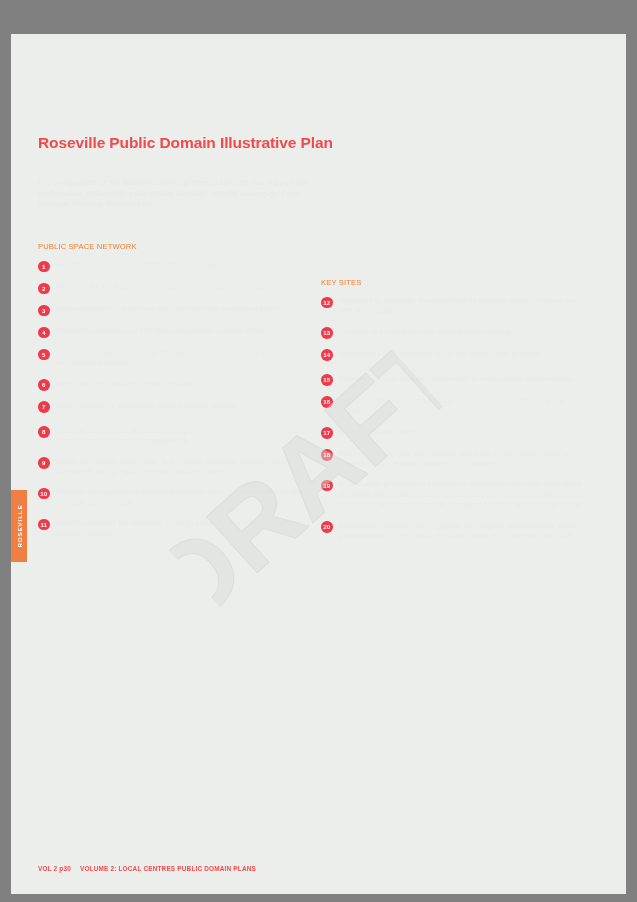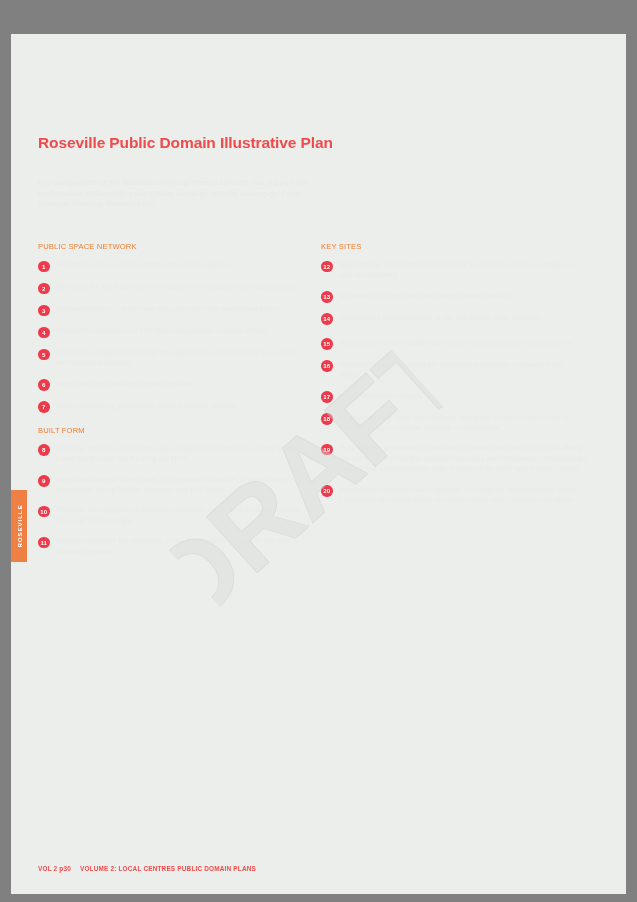--- a/index.html
+++ b/index.html
@@ -82,21 +82,21 @@
     position: absolute;
     left: 0; top: 208px;
     width: 562px;
   }
   .col {
     position: absolute;
     top: 0;
     width: 268px;
   }
   .col-left  { left: 0; }
-  .col-right { left: 283px; }
+  .col-right { left: 283px; margin-top: 36px; }
 
   .section { margin-bottom: 13px; }
 
   .section-head {
     color: #f07d2e;
     font-size: 7.6px;
     font-weight: normal;
     letter-spacing: 0.15px;
     margin-bottom: 9px;
     text-transform: uppercase;
@@ -195,21 +195,20 @@
               <div class="item">
                 <span class="item-num">6</span>
                 <span class="item-text">New street tree planting where possible.</span>
               </div>
               <div class="item">
                 <span class="item-num">7</span>
                 <span class="item-text">New understorey planting to expand garden display.</span>
               </div>
             </div>
             <div class="section">
-              <div class="section-head">BUILT FORM</div>
               <div class="item">
                 <span class="item-num">8</span>
                 <span class="item-text">Gateway sites to use streetscape responses to define the entry to the Local Centre and the Ku-ring-gai HCA.</span>
               </div>
               <div class="item">
                 <span class="item-num">9</span>
                 <span class="item-text">Retain and reflect street level, fine grained character of main street shopfronts along Pacific Highway and Hill Street.</span>
               </div>
               <div class="item">
                 <span class="item-num">10</span>

